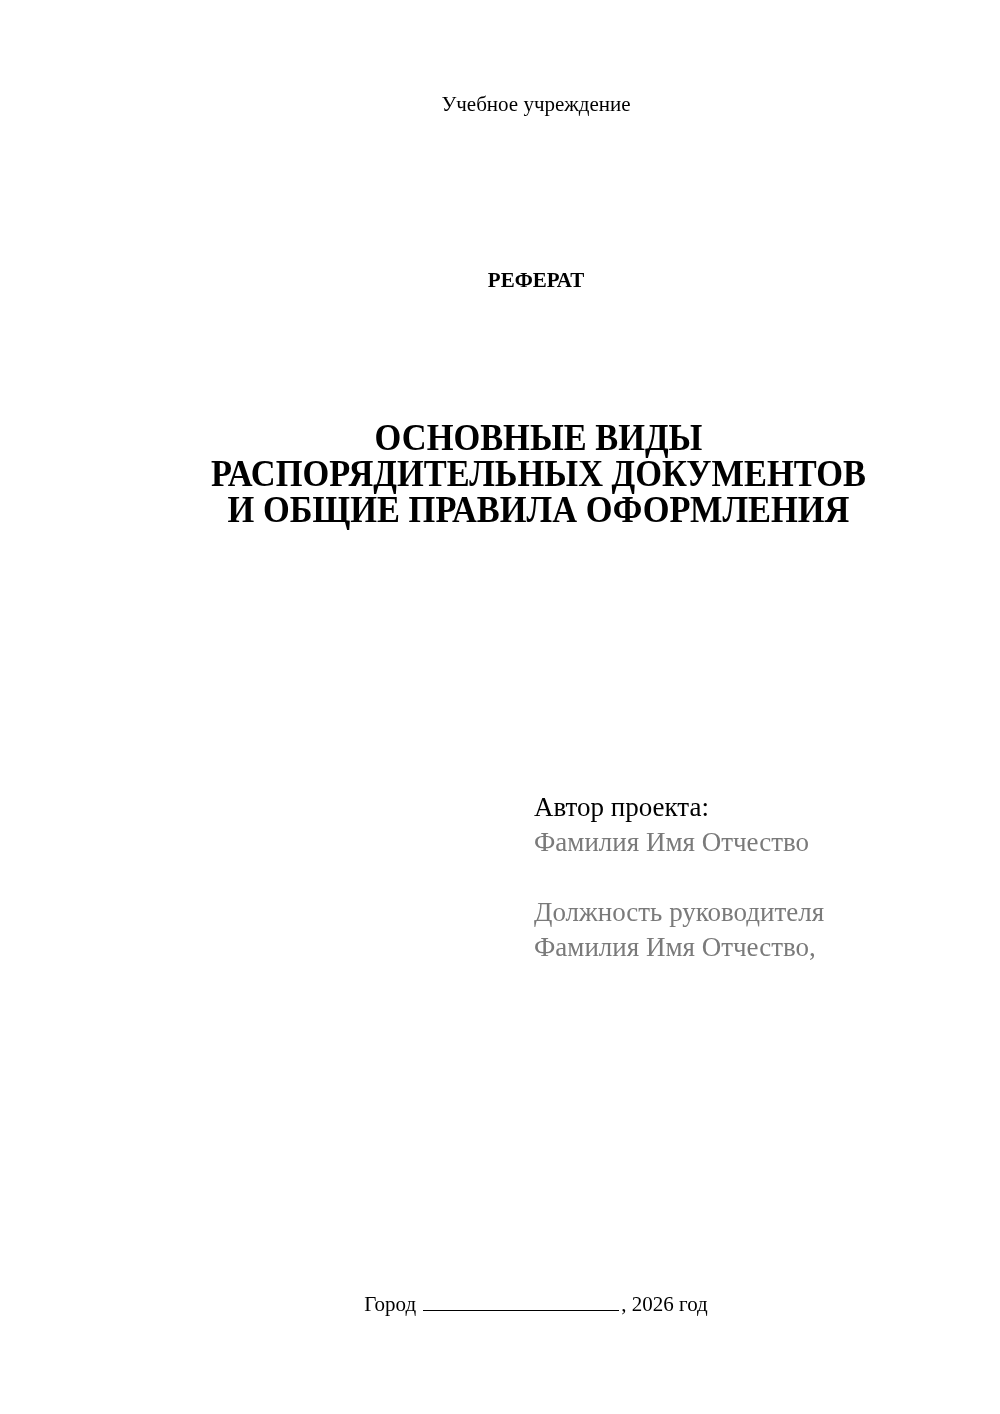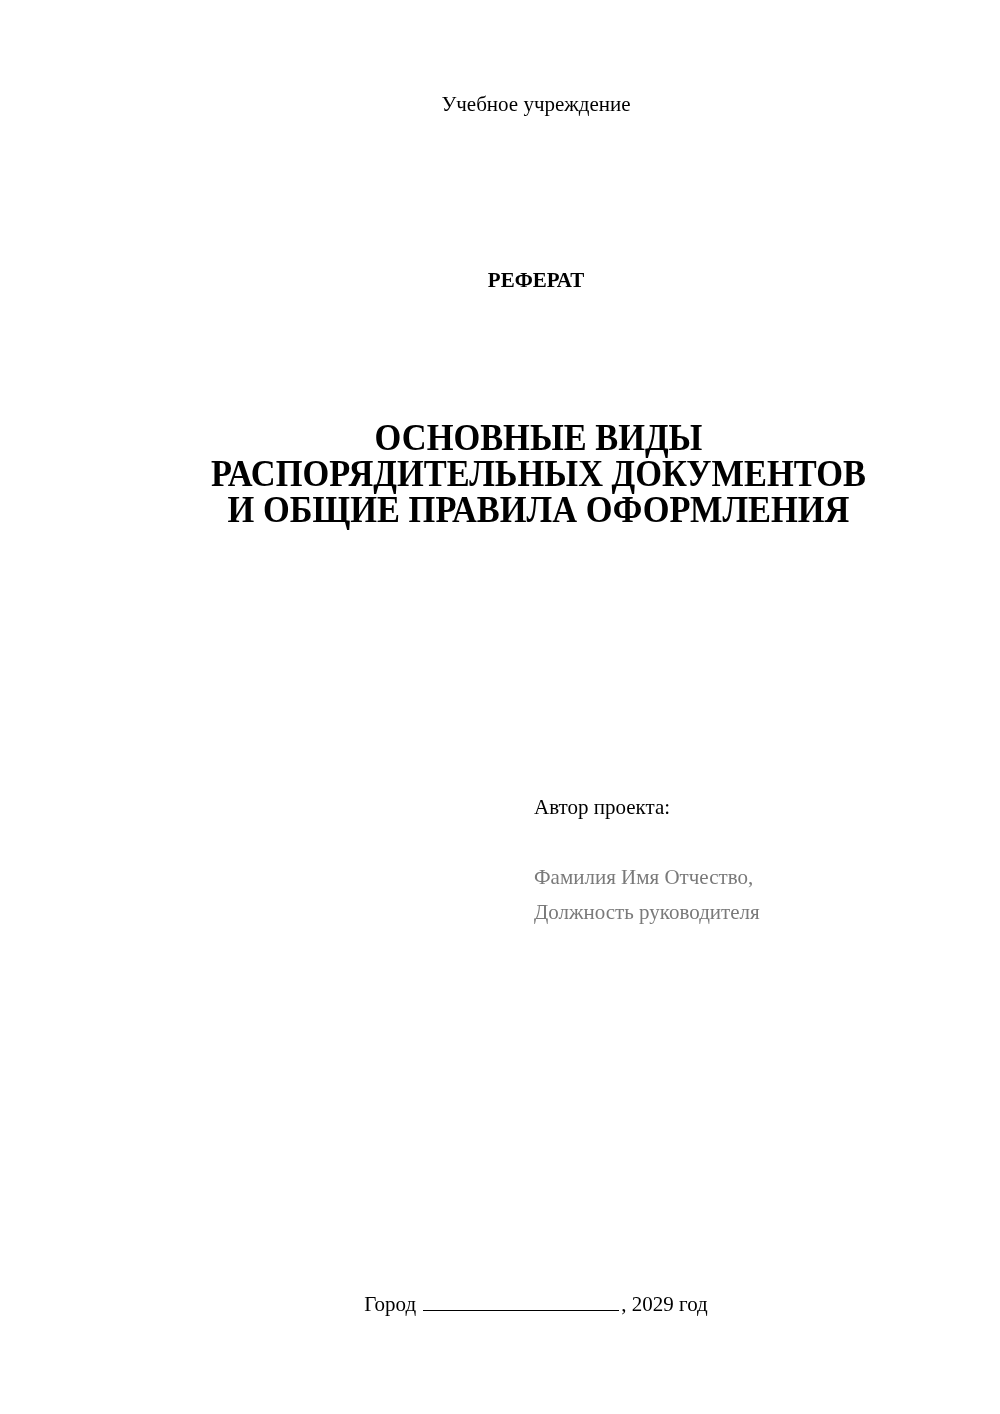--- a/index.html
+++ b/index.html
@@ -5,21 +5,21 @@
     html, body { margin: 0; padding: 0; background: #ffffff; }
     body { width: 1000px; height: 1414px; position: relative; overflow: hidden;
            font-family: "Liberation Serif", "DejaVu Serif", serif; color: #000; }
     .abs { position: absolute; }
     .center { left: 0; width: 1000px; text-align: center; }
     #institution { top: 92px; font-size: 21px; left: 36px; width: 1000px; }
     #doc-type { top: 268px; font-size: 21px; font-weight: bold; left: 36px; width: 1000px; }
     #title { top: 420px; font-size: 37px; font-weight: bold; line-height: 36px;
              transform: scaleX(0.93); transform-origin: 536px 0; left: 36px; width: 1000px; }
     #title div { white-space: nowrap; }
-    #meta { left: 534px; top: 790px; font-size: 21px; line-height: 35px; }
+    #meta { left: 534px; top: 790px; font-size: 27px; line-height: 35px; }
     .lbl { color: #000; }
     .val { color: #7a7a7a; }
     .gap { height: 35px; }
     #footer { top: 1290px; font-size: 21px; left: 36px; width: 1000px; }
     .blank { display: inline-block; width: 196px; border-bottom: 1.5px solid #000; height: 20px; vertical-align: baseline; margin: 0 2px; }
   </style>
 </head>
 <body>
 
 <div class="abs center" id="institution">Учебное учреждение</div>
@@ -27,21 +27,22 @@
 <div class="abs center" id="doc-type">РЕФЕРАТ</div>
 
 <div class="abs center" id="title">
   <div>ОСНОВНЫЕ ВИДЫ</div>
   <div>РАСПОРЯДИТЕЛЬНЫХ ДОКУМЕНТОВ</div>
   <div>И ОБЩИЕ ПРАВИЛА ОФОРМЛЕНИЯ</div>
 </div>
 
 <div class="abs" id="meta">
   <div class="lbl">Автор проекта:</div>
+  <div class="val">Фамилия Имя Отчество</div>
   <div class="gap"></div>
+  <div class="val">Должность руководителя</div>
   <div class="val">Фамилия Имя Отчество,</div>
-  <div class="val">Должность руководителя</div>
 </div>
 
 <div class="abs center" id="footer">
   <span>Город</span>
-  <span class="blank"></span><span>, 2029 год</span>
+  <span class="blank"></span><span>, 2026 год</span>
 </div>
 
 </body></html>

